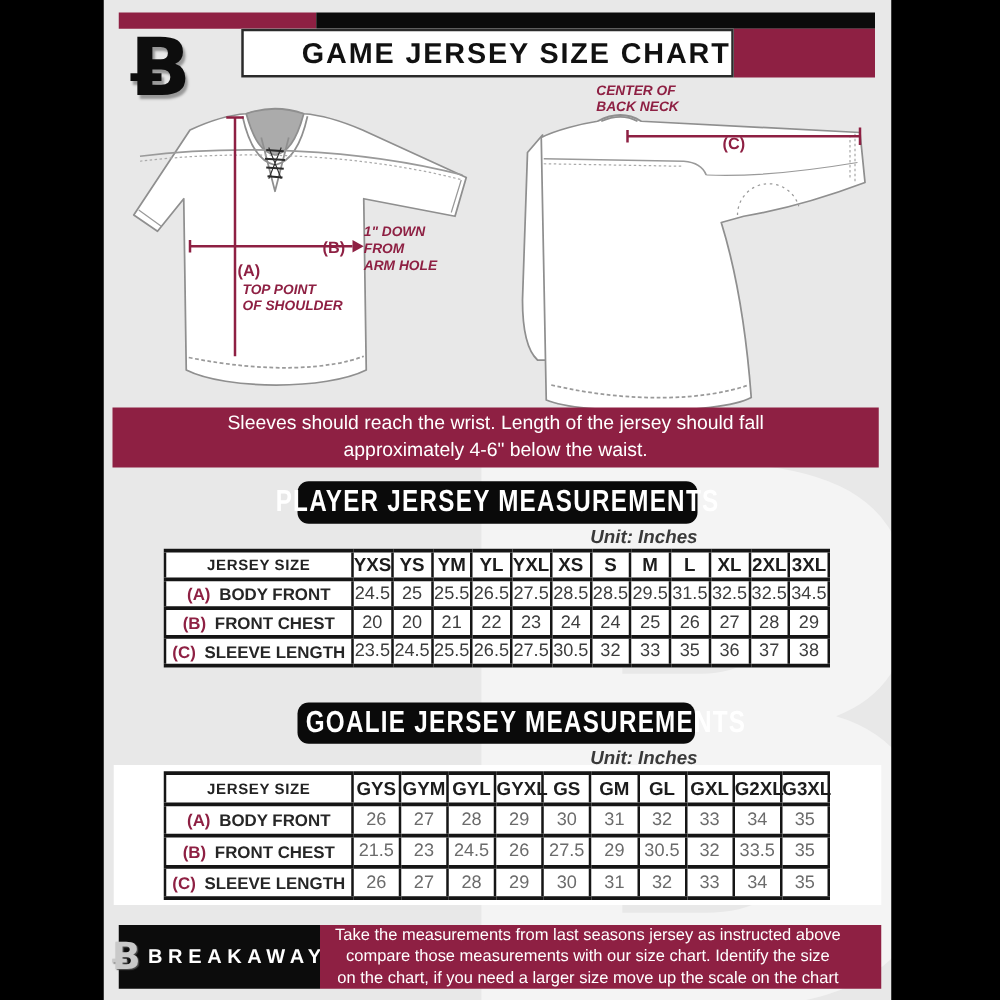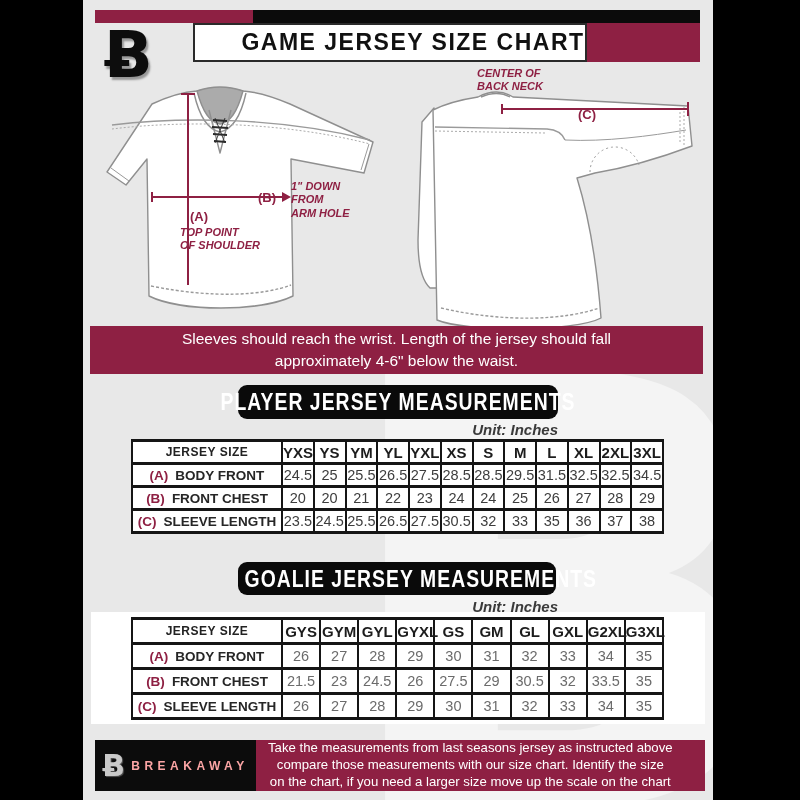--- a/index.html
+++ b/index.html
@@ -84,21 +84,21 @@
   #player-table td.val { font-size:14.5px; color:#3d3d3d; }
   #goalie-table td.val { font-size:14.5px; color:#6b6b6b; }
 
   
   #foot-brand {
     left:95px; top:740px; width:161px; height:51px; background:#0c0c0c; z-index:2;
     display:flex; align-items:center; justify-content:center; gap:6px;
   }
   #foot-brand .blogo { font-size:30px; font-weight:bold; color:#c9c9c9;
     font-family:"DejaVu Sans", sans-serif; line-height:1; text-shadow:1px 1px 1px #555; }
-  #foot-brand .bname { color:#fca5a5; font-weight:bold; font-size:12px; letter-spacing:4.5px; }
+  #foot-brand .bname { color:#ffffff; font-weight:bold; font-size:16px; letter-spacing:4.5px; }
   #foot-note {
     left:256px; top:740px; width:449px; height:51px; background:#8e2043; z-index:2;
     display:flex; align-items:center;text-align:center;
   }
   #foot-note span { color:#fff; font-size:13.2px; line-height:1.27; padding-left:12px;
     white-space:pre-line; }
 </style>
 </head>
 <body>
 
@@ -160,21 +160,21 @@
       <path d="M356,228 C420,243 480,240 514,228" fill="none" stroke="#9a9a9a" stroke-dasharray="3,2"></path>
     </g>
     <g stroke="#8e2043" stroke-width="2" fill="none">
       <path d="M417,29 H603"></path>
       <path d="M417,24 V34"></path>
       <path d="M603,22 V36"></path>
     </g>
   </svg>
 
   <div class="abs ann-key" style="left:190px; top:209px;">(A)</div>
-  <div class="abs ann-text" style="left:180px; top:226px;">TOP POINT
+  <div class="abs ann-text" style="left:194px; top:226px;">TOP POINT
 OF SHOULDER</div>
   <div class="abs ann-key" style="left:258px; top:190px;">(B)</div>
   <div class="abs ann-text" style="left:291px; top:180px;">1" DOWN
 FROM
 ARM HOLE</div>
   <div class="abs ann-text" style="left:477px; top:67px;">CENTER OF
 BACK NECK</div>
   <div class="abs ann-key" style="left:578px; top:107px;">(C)</div>
 
   <div id="notice" class="abs">

